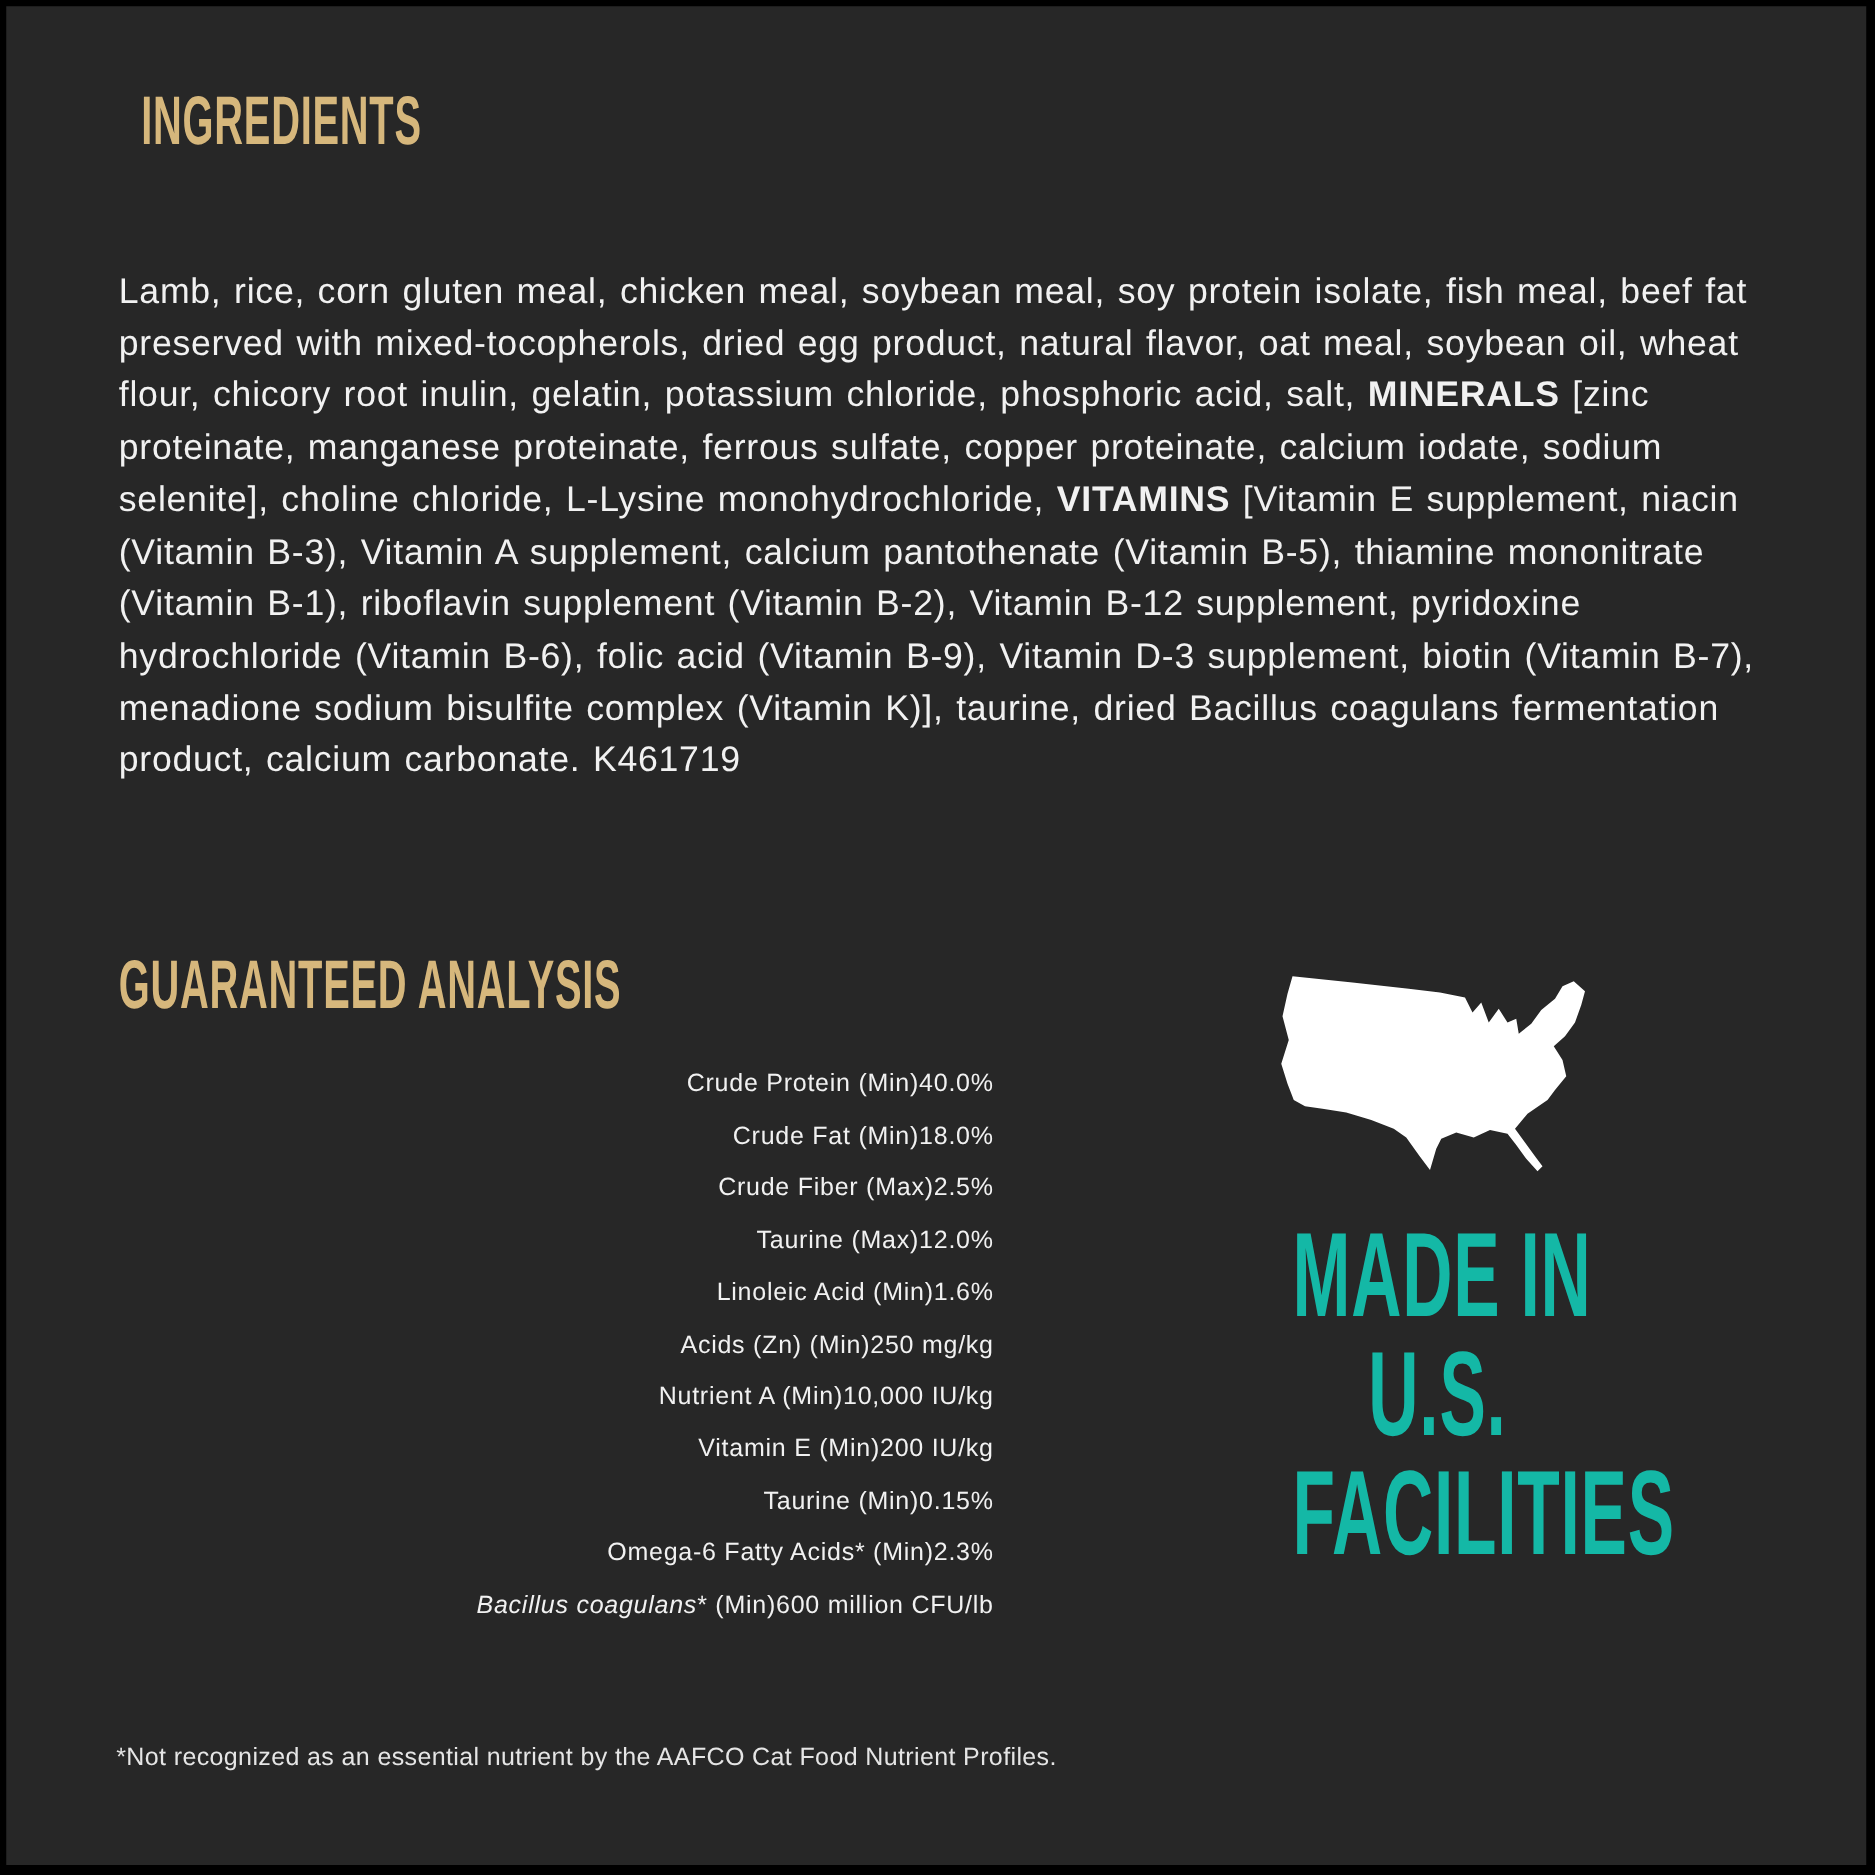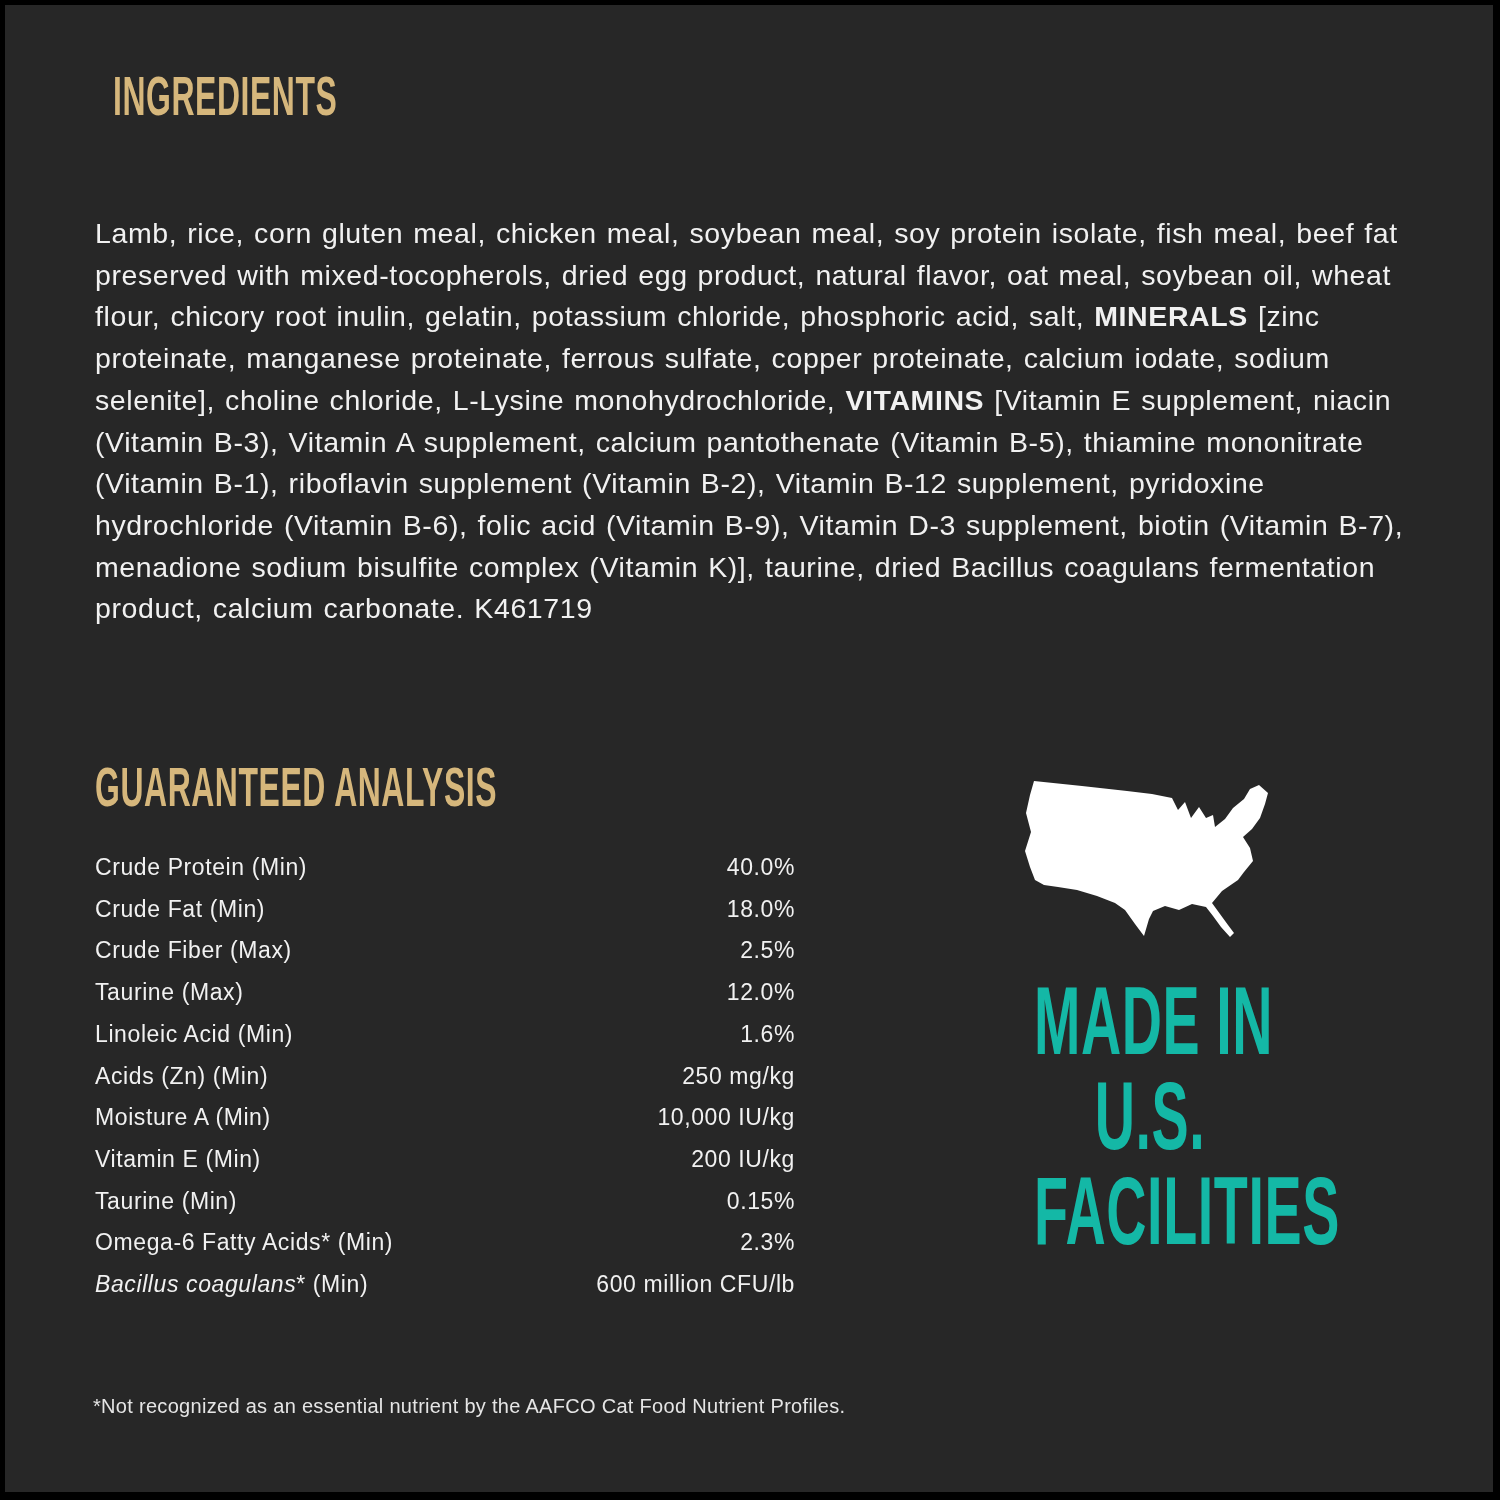--- a/index.html
+++ b/index.html
@@ -43,23 +43,23 @@
     color: #f1f1f1;
     margin-top: 36px;
   }
   
   .ga-table {
     position: absolute;
     left: 90px; top: 842px; width: 700px;
   }
   .ga-row {
     display: flex;
-    justify-content: space-between;
+    justify-content: flex-end;
     align-items: baseline;
-    font-size: 23px;
+    font-size: 20px;
     line-height: 41.7px;
     letter-spacing: 0.6px;
     color: #f1f1f1;
     white-space: nowrap;
   }
   .ga-row .val { text-align: right; }
   
   .usa-map {
     position: absolute;
     left: 1017px; top: 772px;
@@ -130,21 +130,21 @@
         <span class="lbl"><span>Linoleic Acid (Min)</span></span>
         <span class="val">1.6%</span>
       </div>
 
       <div class="ga-row">
         <span class="lbl"><span>Acids (Zn) (Min)</span></span>
         <span class="val">250 mg/kg</span>
       </div>
 
       <div class="ga-row">
-        <span class="lbl"><span>Moisture A (Min)</span></span>
+        <span class="lbl"><span>Nutrient A (Min)</span></span>
         <span class="val">10,000 IU/kg</span>
       </div>
 
       <div class="ga-row">
         <span class="lbl"><span>Vitamin E (Min)</span></span>
         <span class="val">200 IU/kg</span>
       </div>
 
       <div class="ga-row">
         <span class="lbl"><span>Taurine (Min)</span></span>

